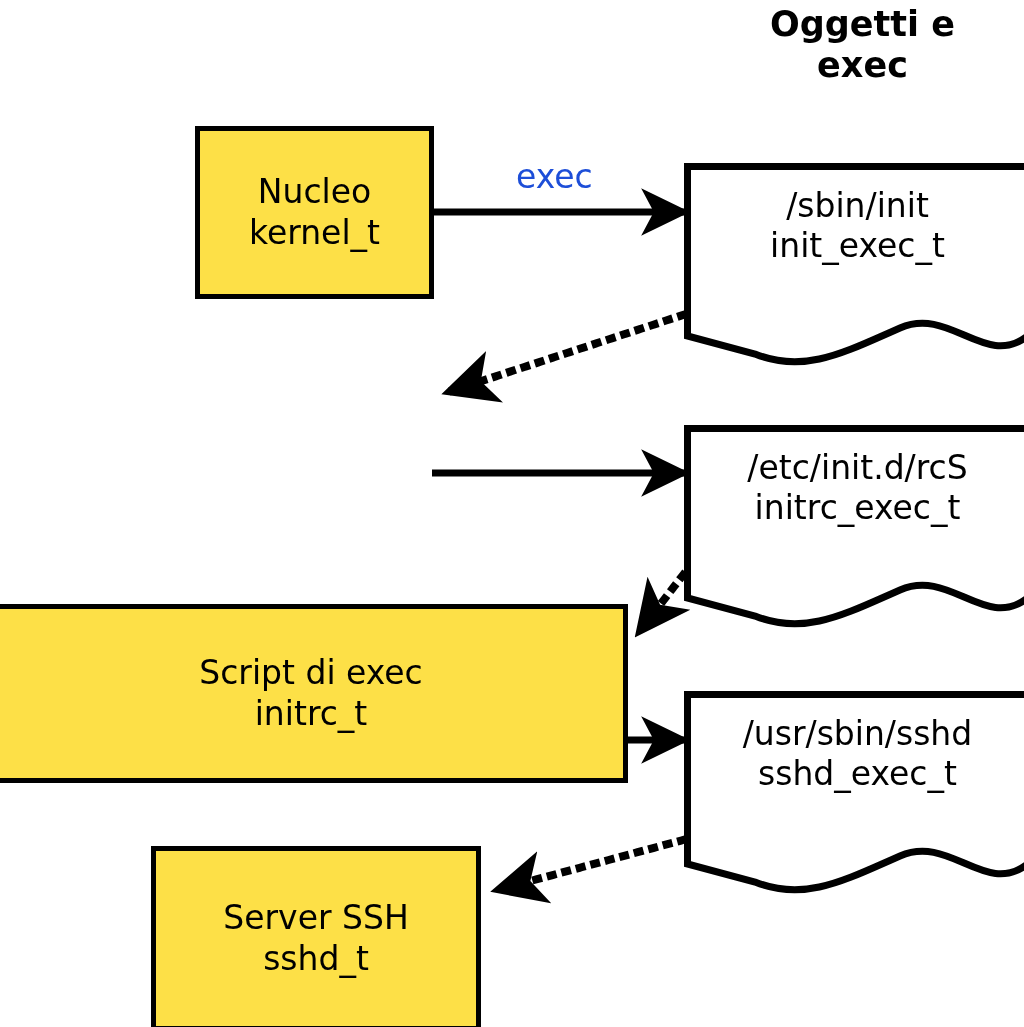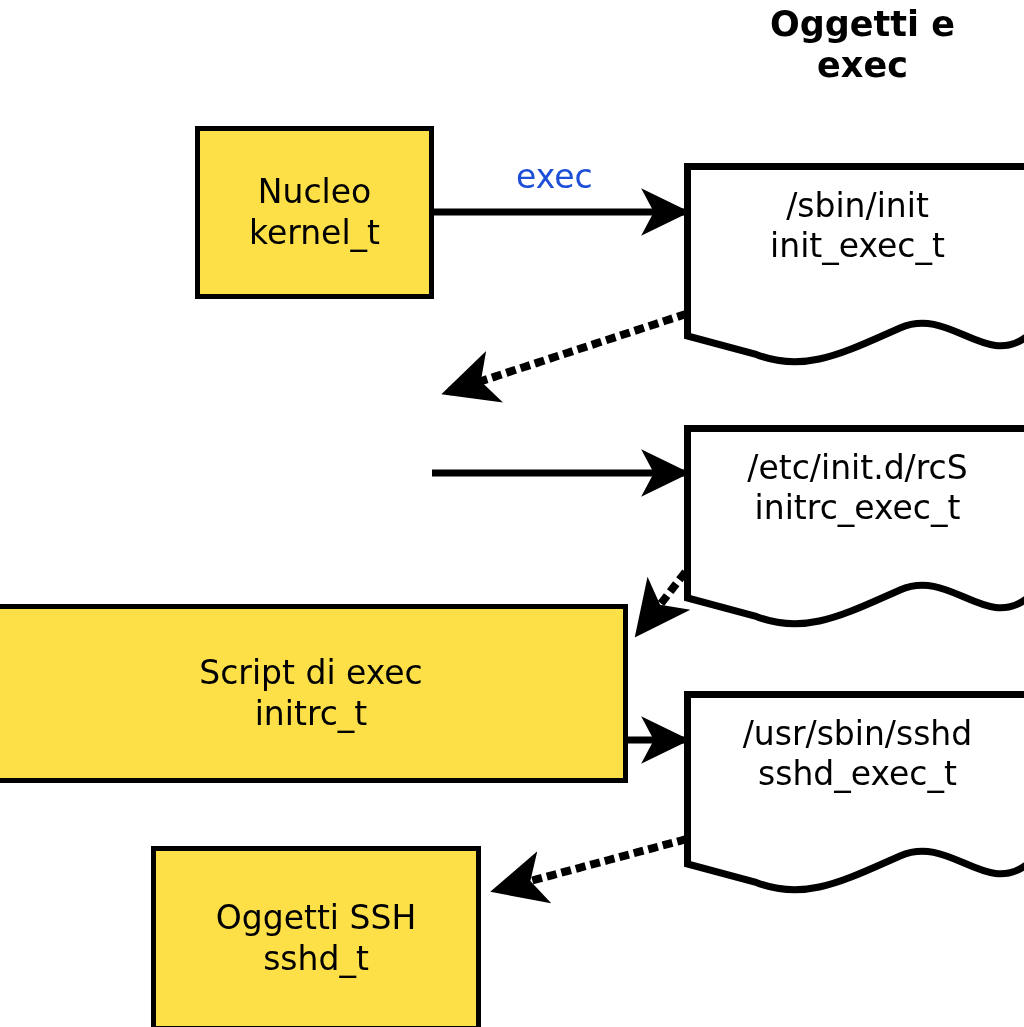--- a/index.html
+++ b/index.html
@@ -146,21 +146,21 @@
 kernel_t</div>
   </div>
 
 
   <div class="proc-box" id="box-initrc">
     <div class="box-text">Script di exec
 initrc_t</div>
   </div>
 
   <div class="proc-box" id="box-sshd">
-    <div class="box-text">Oggetti SSH
+    <div class="box-text">Server SSH
 sshd_t</div>
   </div>
 
   <div class="doc-shape" id="doc-init-exec">
     <svg viewBox="0 0 345 200" preserveAspectRatio="none">
       <path d="M 2.5 2.5 L 342.5 2.5 L 342.5 172 C 300 205 265 142 215 164 C 160 188 120 210 70 190 L 2.5 172 Z" fill="#ffffff" stroke="#000000" stroke-width="7" stroke-linejoin="miter"></path>
     </svg>
     <div class="doc-text">/sbin/init
 init_exec_t</div>
   </div>

